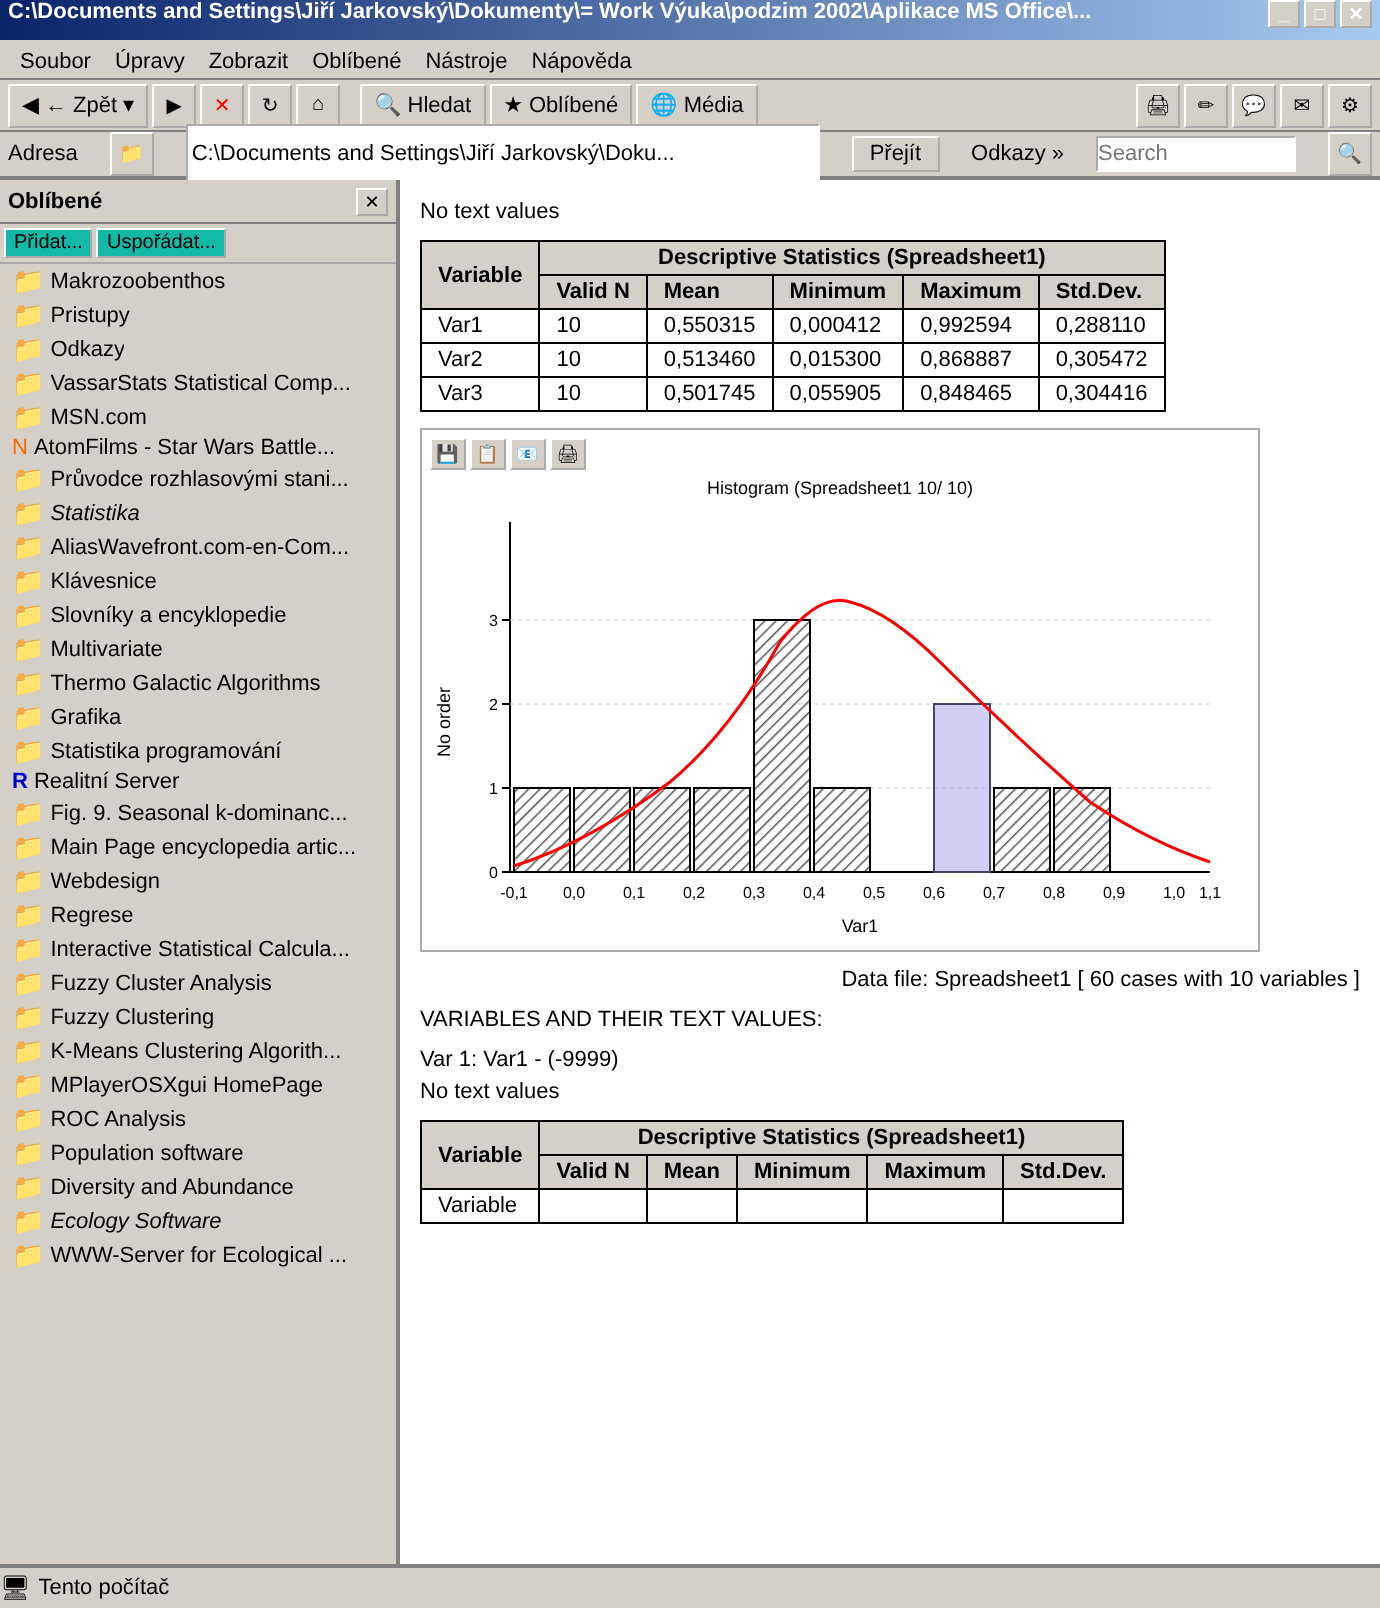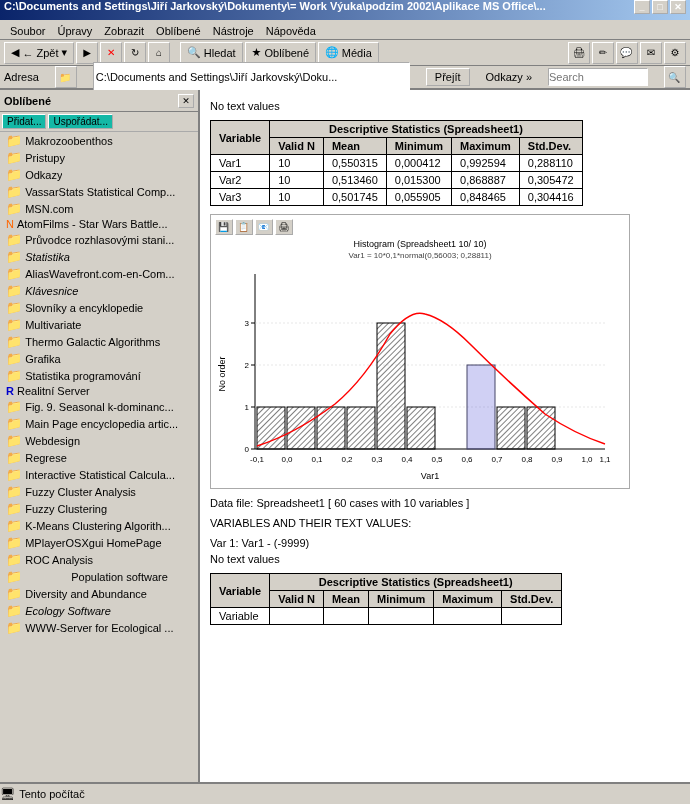--- a/index.html
+++ b/index.html
@@ -375,21 +375,21 @@
         <div class="sidebar-item">
           <span class="folder-icon">📁</span>
           <span style="overflow:hidden;text-overflow:ellipsis;font-style:italic;">Statistika</span>
         </div>
         <div class="sidebar-item">
           <span class="folder-icon">📁</span>
           <span style="overflow:hidden;text-overflow:ellipsis;">AliasWavefront.com-en-Com...</span>
         </div>
         <div class="sidebar-item">
           <span class="folder-icon">📁</span>
-          <span style="overflow:hidden;text-overflow:ellipsis;font-style:italic;">Klávesnice</span>
+          <span style="overflow:hidden;text-overflow:ellipsis;">Klávesnice</span>
         </div>
         <div class="sidebar-item">
           <span class="folder-icon">📁</span>
           <span style="overflow:hidden;text-overflow:ellipsis;">Slovníky a encyklopedie</span>
         </div>
         <div class="sidebar-item">
           <span class="folder-icon">📁</span>
           <span style="overflow:hidden;text-overflow:ellipsis;">Multivariate</span>
         </div>
         <div class="sidebar-item">
@@ -443,21 +443,21 @@
         <div class="sidebar-item">
           <span class="folder-icon">📁</span>
           <span style="overflow:hidden;text-overflow:ellipsis;">MPlayerOSXgui HomePage</span>
         </div>
         <div class="sidebar-item">
           <span class="folder-icon">📁</span>
           <span style="overflow:hidden;text-overflow:ellipsis;">ROC Analysis</span>
         </div>
         <div class="sidebar-item">
           <span class="folder-icon">📁</span>
-          <span style="overflow:hidden;text-overflow:ellipsis;margin-left:46px;">Population software</span>
+          <span style="overflow:hidden;text-overflow:ellipsis;">Population software</span>
         </div>
         <div class="sidebar-item">
           <span class="folder-icon">📁</span>
           <span style="overflow:hidden;text-overflow:ellipsis;">Diversity and Abundance</span>
         </div>
         <div class="sidebar-item">
           <span class="folder-icon">📁</span>
           <span style="overflow:hidden;text-overflow:ellipsis;font-style:italic;">Ecology Software</span>
         </div>
         <div class="sidebar-item">
@@ -514,21 +514,20 @@
     </table>
 
     <div class="histogram-container">
       <div class="histogram-toolbar">
         <div class="hist-btn">💾</div>
         <div class="hist-btn">📋</div>
         <div class="hist-btn">📧</div>
         <div class="hist-btn">🖨</div>
       </div>
       <div class="histogram-title">Histogram (Spreadsheet1 10/ 10)</div>
-      <div class="histogram-subtitle">Var1 = 10*0,1*normal(0,56003; 0,28811)</div>
       <svg class="histogram-svg" width="400" height="220" viewBox="0 0 400 220">
 
         <text x="10" y="110" font-size="9" text-anchor="middle" transform="rotate(-90,10,110)" fill="#000">No order</text>
 
         <line x1="40" y1="10" x2="40" y2="185" stroke="#000" stroke-width="1"></line>
         <line x1="40" y1="185" x2="390" y2="185" stroke="#000" stroke-width="1"></line>
 
         <line x1="36" y1="185" x2="40" y2="185" stroke="#000" stroke-width="1"></line>
         <text x="34" y="188" font-size="8" text-anchor="end" fill="#000">0</text>
 
@@ -585,21 +584,21 @@
         <text x="282" y="198" font-size="8" text-anchor="middle" fill="#000">0,7</text>
         <text x="312" y="198" font-size="8" text-anchor="middle" fill="#000">0,8</text>
         <text x="342" y="198" font-size="8" text-anchor="middle" fill="#000">0,9</text>
         <text x="372" y="198" font-size="8" text-anchor="middle" fill="#000">1,0</text>
         <text x="390" y="198" font-size="8" text-anchor="middle" fill="#000">1,1</text>
 
         <text x="215" y="215" font-size="9" text-anchor="middle" fill="#000">Var1</text>
       </svg>
     </div>
 
-    <div class="content-text" style="margin-top:8px;">Data file: Spreadsheet1 [ 60 cases with 10 variables ]</div>
+    <div class="content-text" style="margin-top:8px;text-align:right;">Data file: Spreadsheet1 [ 60 cases with 10 variables ]</div>
 
     <div class="content-text" style="margin-top:4px;">VARIABLES AND THEIR TEXT VALUES:</div>
 
     <div class="content-text var-label" style="margin-top:4px;">Var 1: Var1 - (-9999)</div>
 
     <div class="content-text" style="margin-top:4px;">No text values</div>
 
     <table class="stats-table" style="margin-top:6px;">
       <thead>
         <tr>

